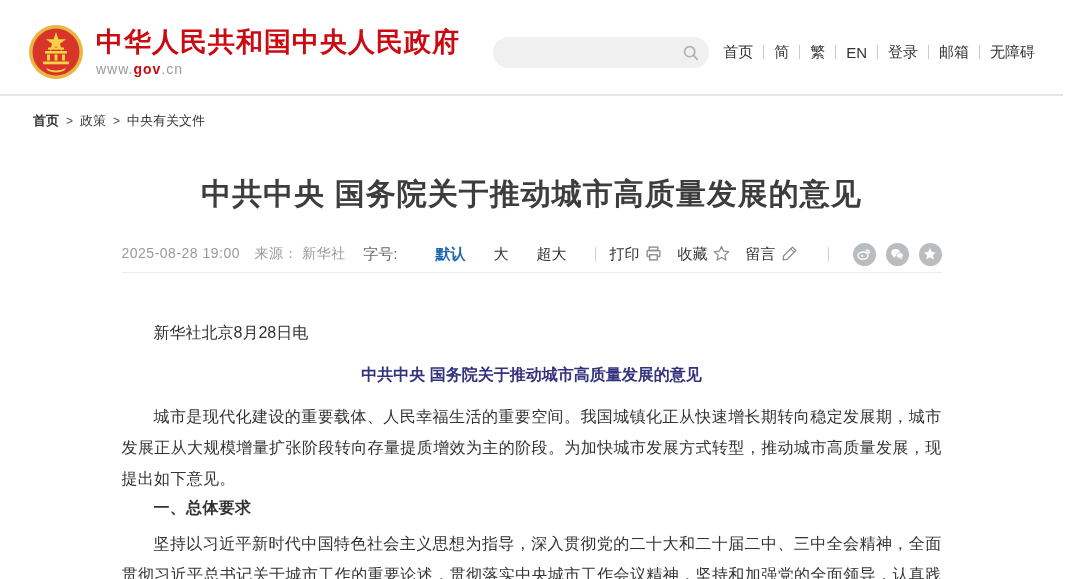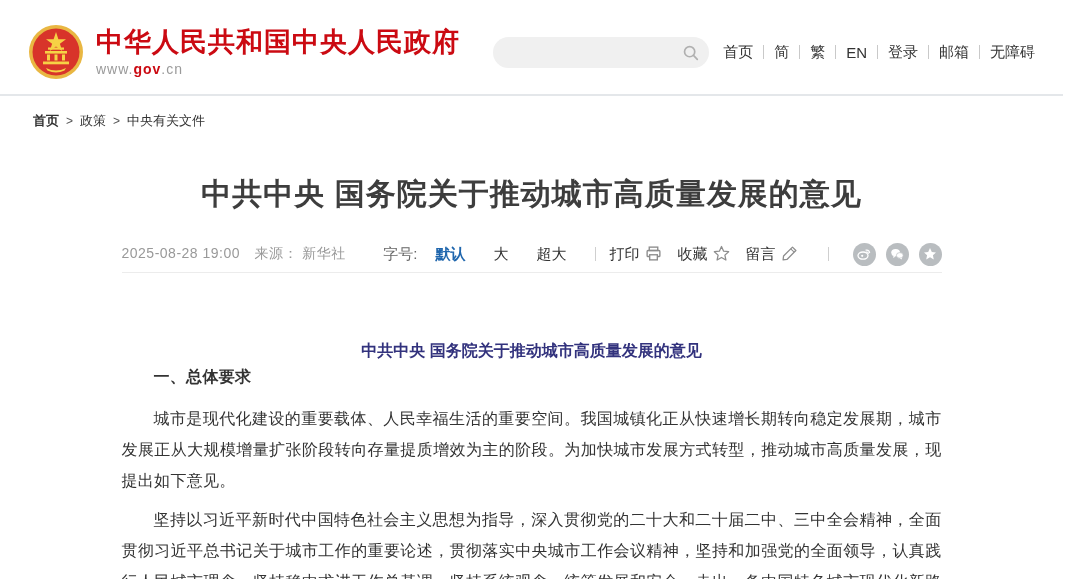--- a/index.html
+++ b/index.html
@@ -84,21 +84,21 @@
   .meta-row {
     margin-top: 26px;
     display: flex;
     align-items: center;
     height: 24px;
   }
   .meta-left { font-size: 14px; color: #999999; letter-spacing: 0.5px; }
   .meta-left .src { margin-left: 10px; margin-top: 32px; }
   .meta-spacer { flex: 1; }
   .meta-tools { display: flex; align-items: center; font-size: 15px; color: #333; }
-  .meta-tools .fs-label { color: #666; margin-right: 4px; }
+  .meta-tools .fs-label { color: #666; margin-right: 24px; }
   .meta-tools .fs-opt { cursor: pointer; margin: 0 14px; }
   .meta-tools .fs-default { color: #1f66ad; font-weight: 700; }
   .meta-tools .vbar { width: 1px; height: 14px; background: #cfcfcf; margin: 0 14px; }
   .tool { display: flex; align-items: flex-start; cursor: pointer; margin-right: 16px; }
   .tool:last-of-type { margin-right: 0; }
   .tool .tool-icon { width: 17px; height: 17px; margin-left: 5px; }
 
   .share-group { display: flex; align-items: center; }
   .share-btn {
     width: 23px; height: 23px; border-radius: 50%;
@@ -247,20 +247,21 @@
               <polygon points="7,1 8.8,5 13,5.4 9.9,8.2 10.8,12.4 7,10.2 3.2,12.4 4.1,8.2 1,5.4 5.2,5" fill="#fff"></polygon>
             </svg>
           </span>
         </div>
       </div>
     </div>
 
     <div class="meta-divider"></div>
 
     <div class="article-body">
+      <p class="lede">新华社北京8月28日电</p>
       <p class="doc-title">中共中央 国务院关于推动城市高质量发展的意见</p>
+      <p class="para">城市是现代化建设的重要载体、人民幸福生活的重要空间。我国城镇化正从快速增长期转向稳定发展期，城市发展正从大规模增量扩张阶段转向存量提质增效为主的阶段。为加快城市发展方式转型，推动城市高质量发展，现提出如下意见。</p>
       <p class="para section-heading">一、总体要求</p>
-      <p class="para">城市是现代化建设的重要载体、人民幸福生活的重要空间。我国城镇化正从快速增长期转向稳定发展期，城市发展正从大规模增量扩张阶段转向存量提质增效为主的阶段。为加快城市发展方式转型，推动城市高质量发展，现提出如下意见。</p>
       <p class="para para-last">坚持以习近平新时代中国特色社会主义思想为指导，深入贯彻党的二十大和二十届二中、三中全会精神，全面贯彻习近平总书记关于城市工作的重要论述，贯彻落实中央城市工作会议精神，坚持和加强党的全面领导，认真践行人民城市理念，坚持稳中求进工作总基调，坚持系统观念，统筹发展和安全，走出一条中国特色城市现代化新路子。</p>
     </div>
   </div>
 
 </div>
 
 </body></html>

